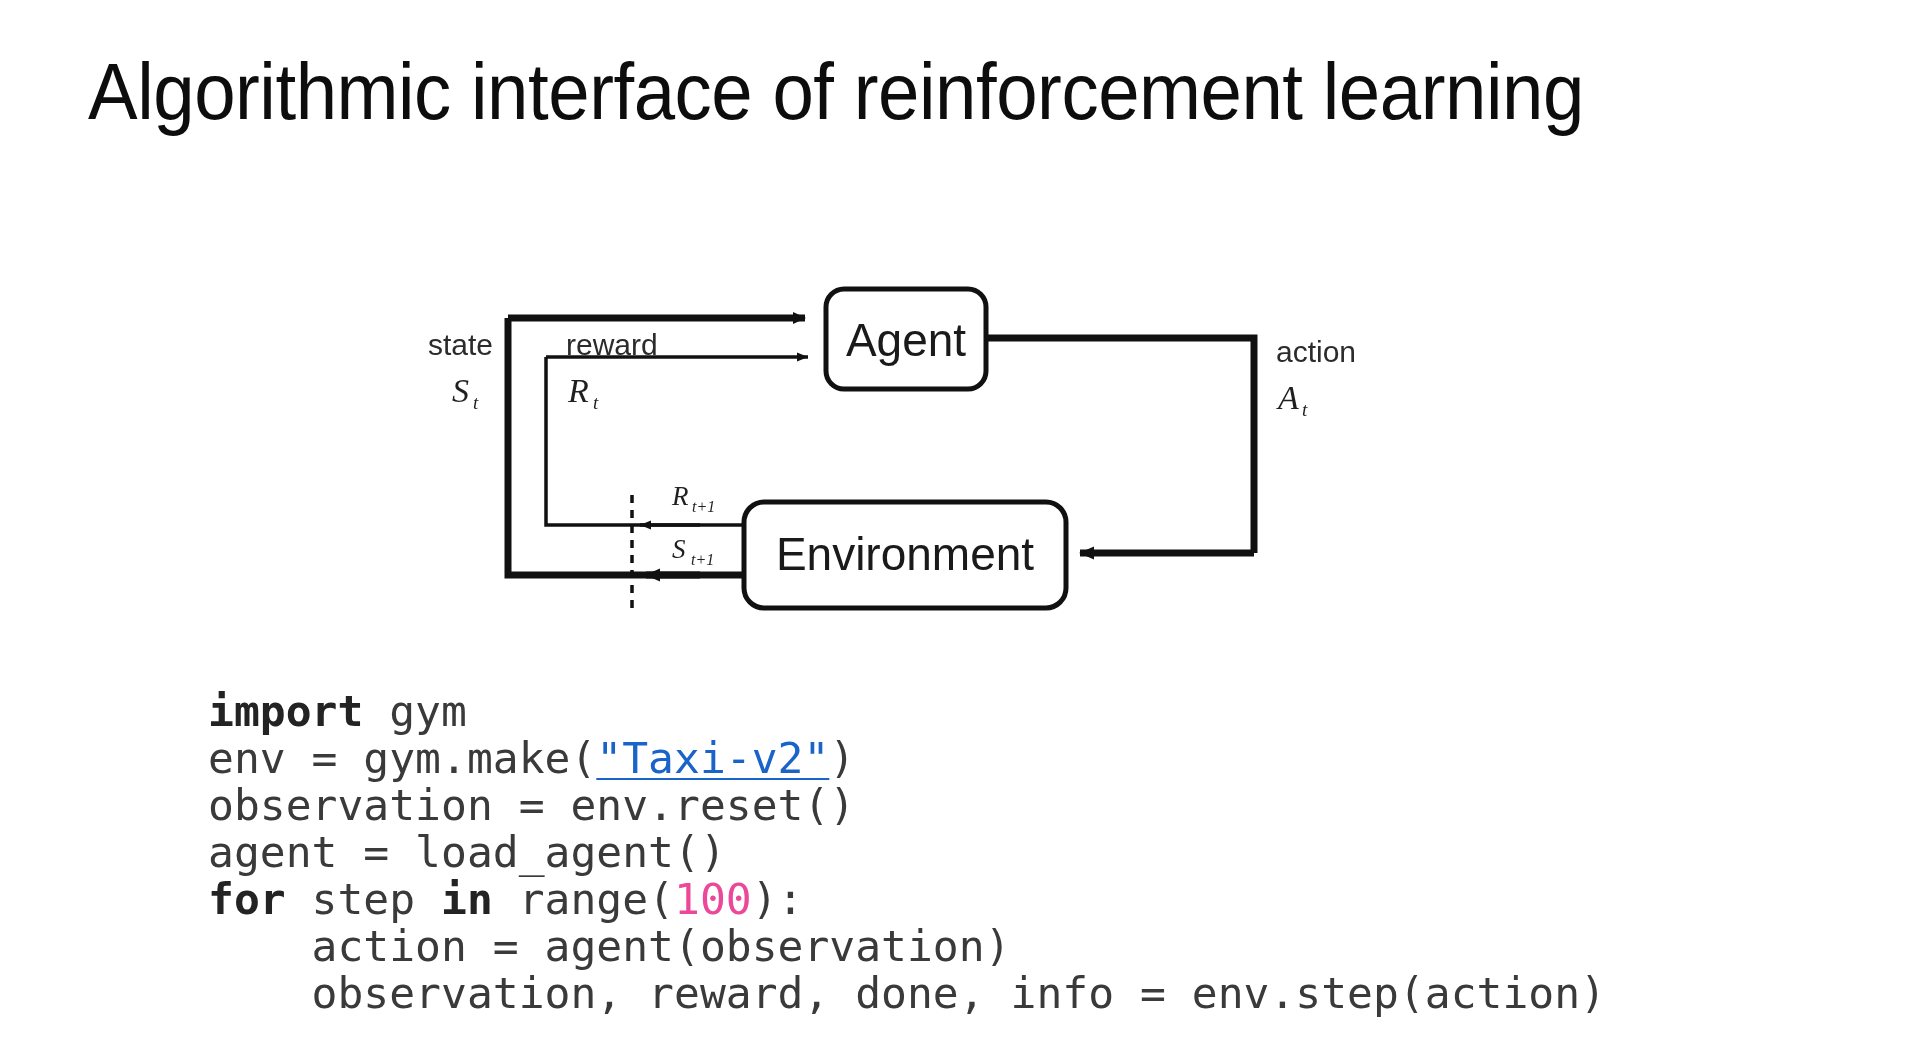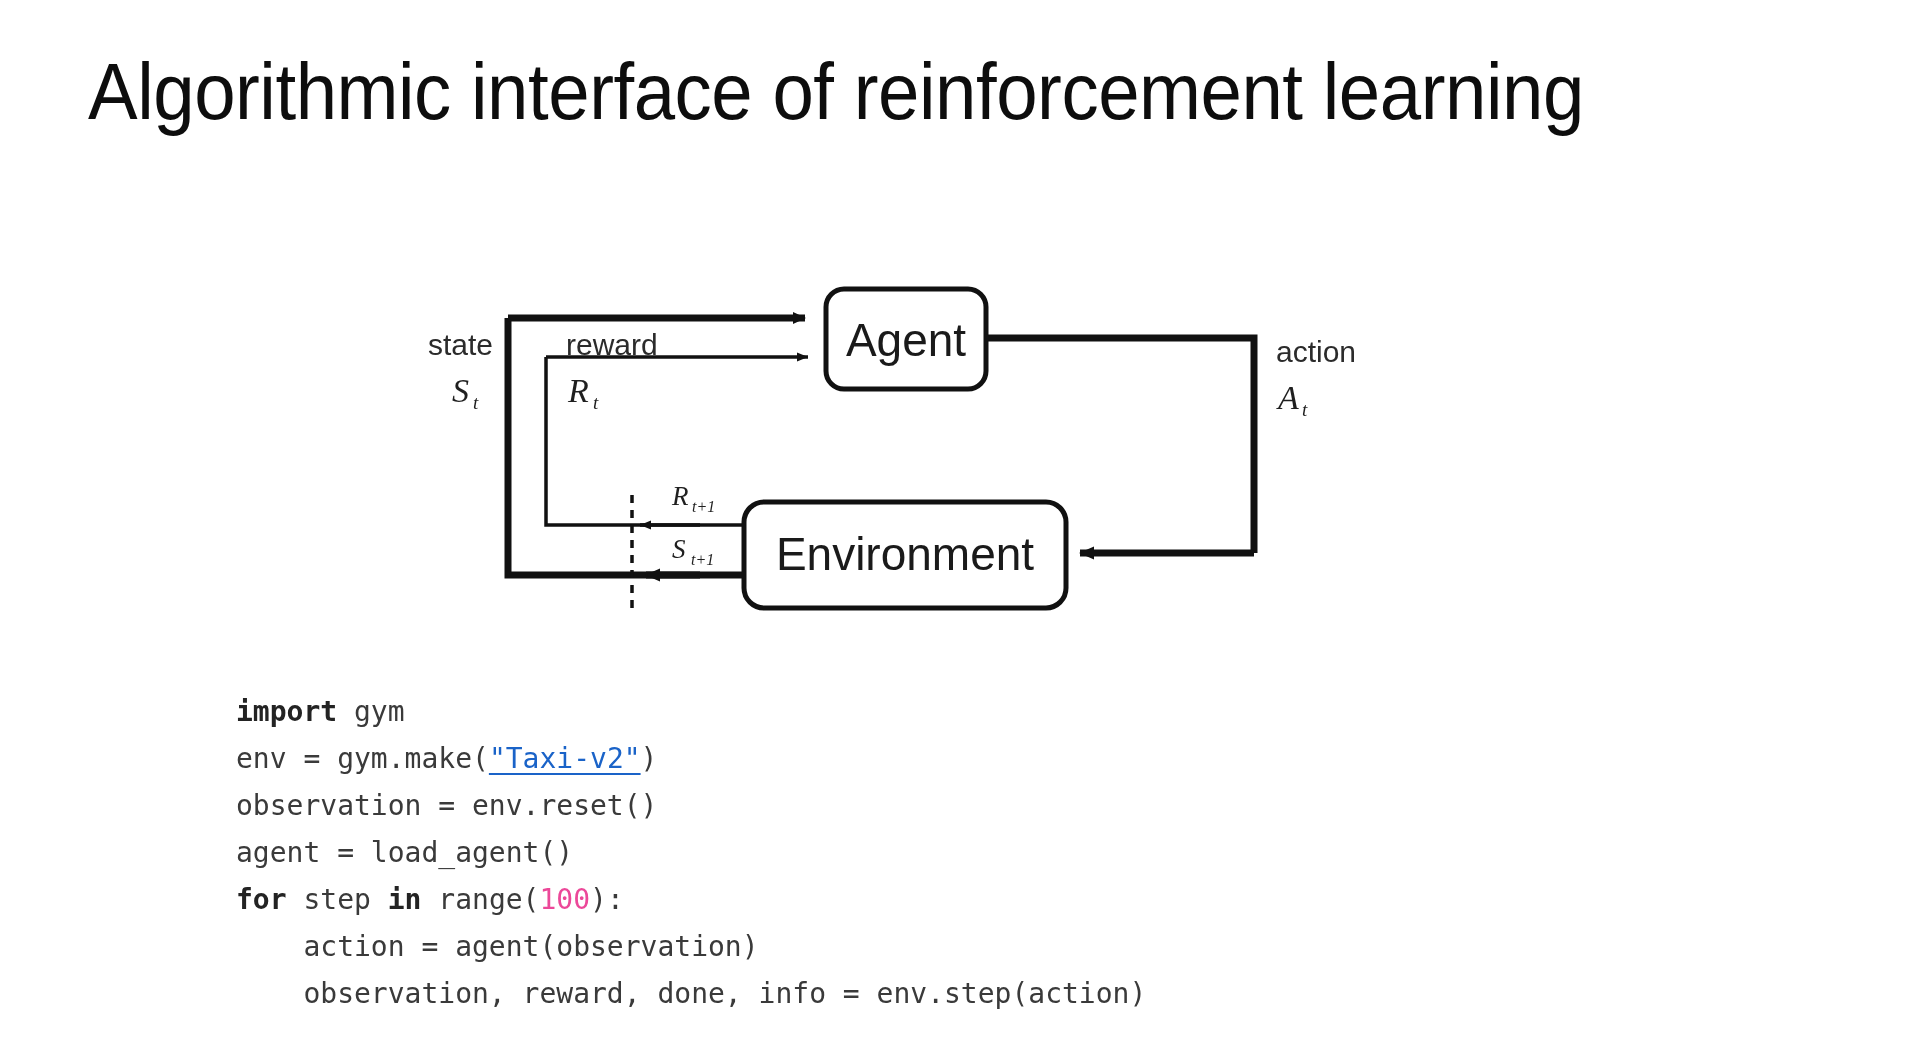--- a/index.html
+++ b/index.html
@@ -89,25 +89,24 @@
     font-size: 16px;
     fill: #1f1f1f;
   }
 
   
   #code-block {
     position: absolute;
     left: 208px;
     top: 688px;
     font-family: "DejaVu Sans Mono", "Liberation Mono", monospace;
-    font-size: 28px;
+    font-size: 43px;
     line-height: 47px;
     color: #3a3a3a;
     white-space: pre;
-    margin-left: 28px;
   }
   #code-block .ln {
     display: block;
     white-space: pre;
   }
   .kw {
     font-weight: bold;
     color: #232323;
   }
   .num {

